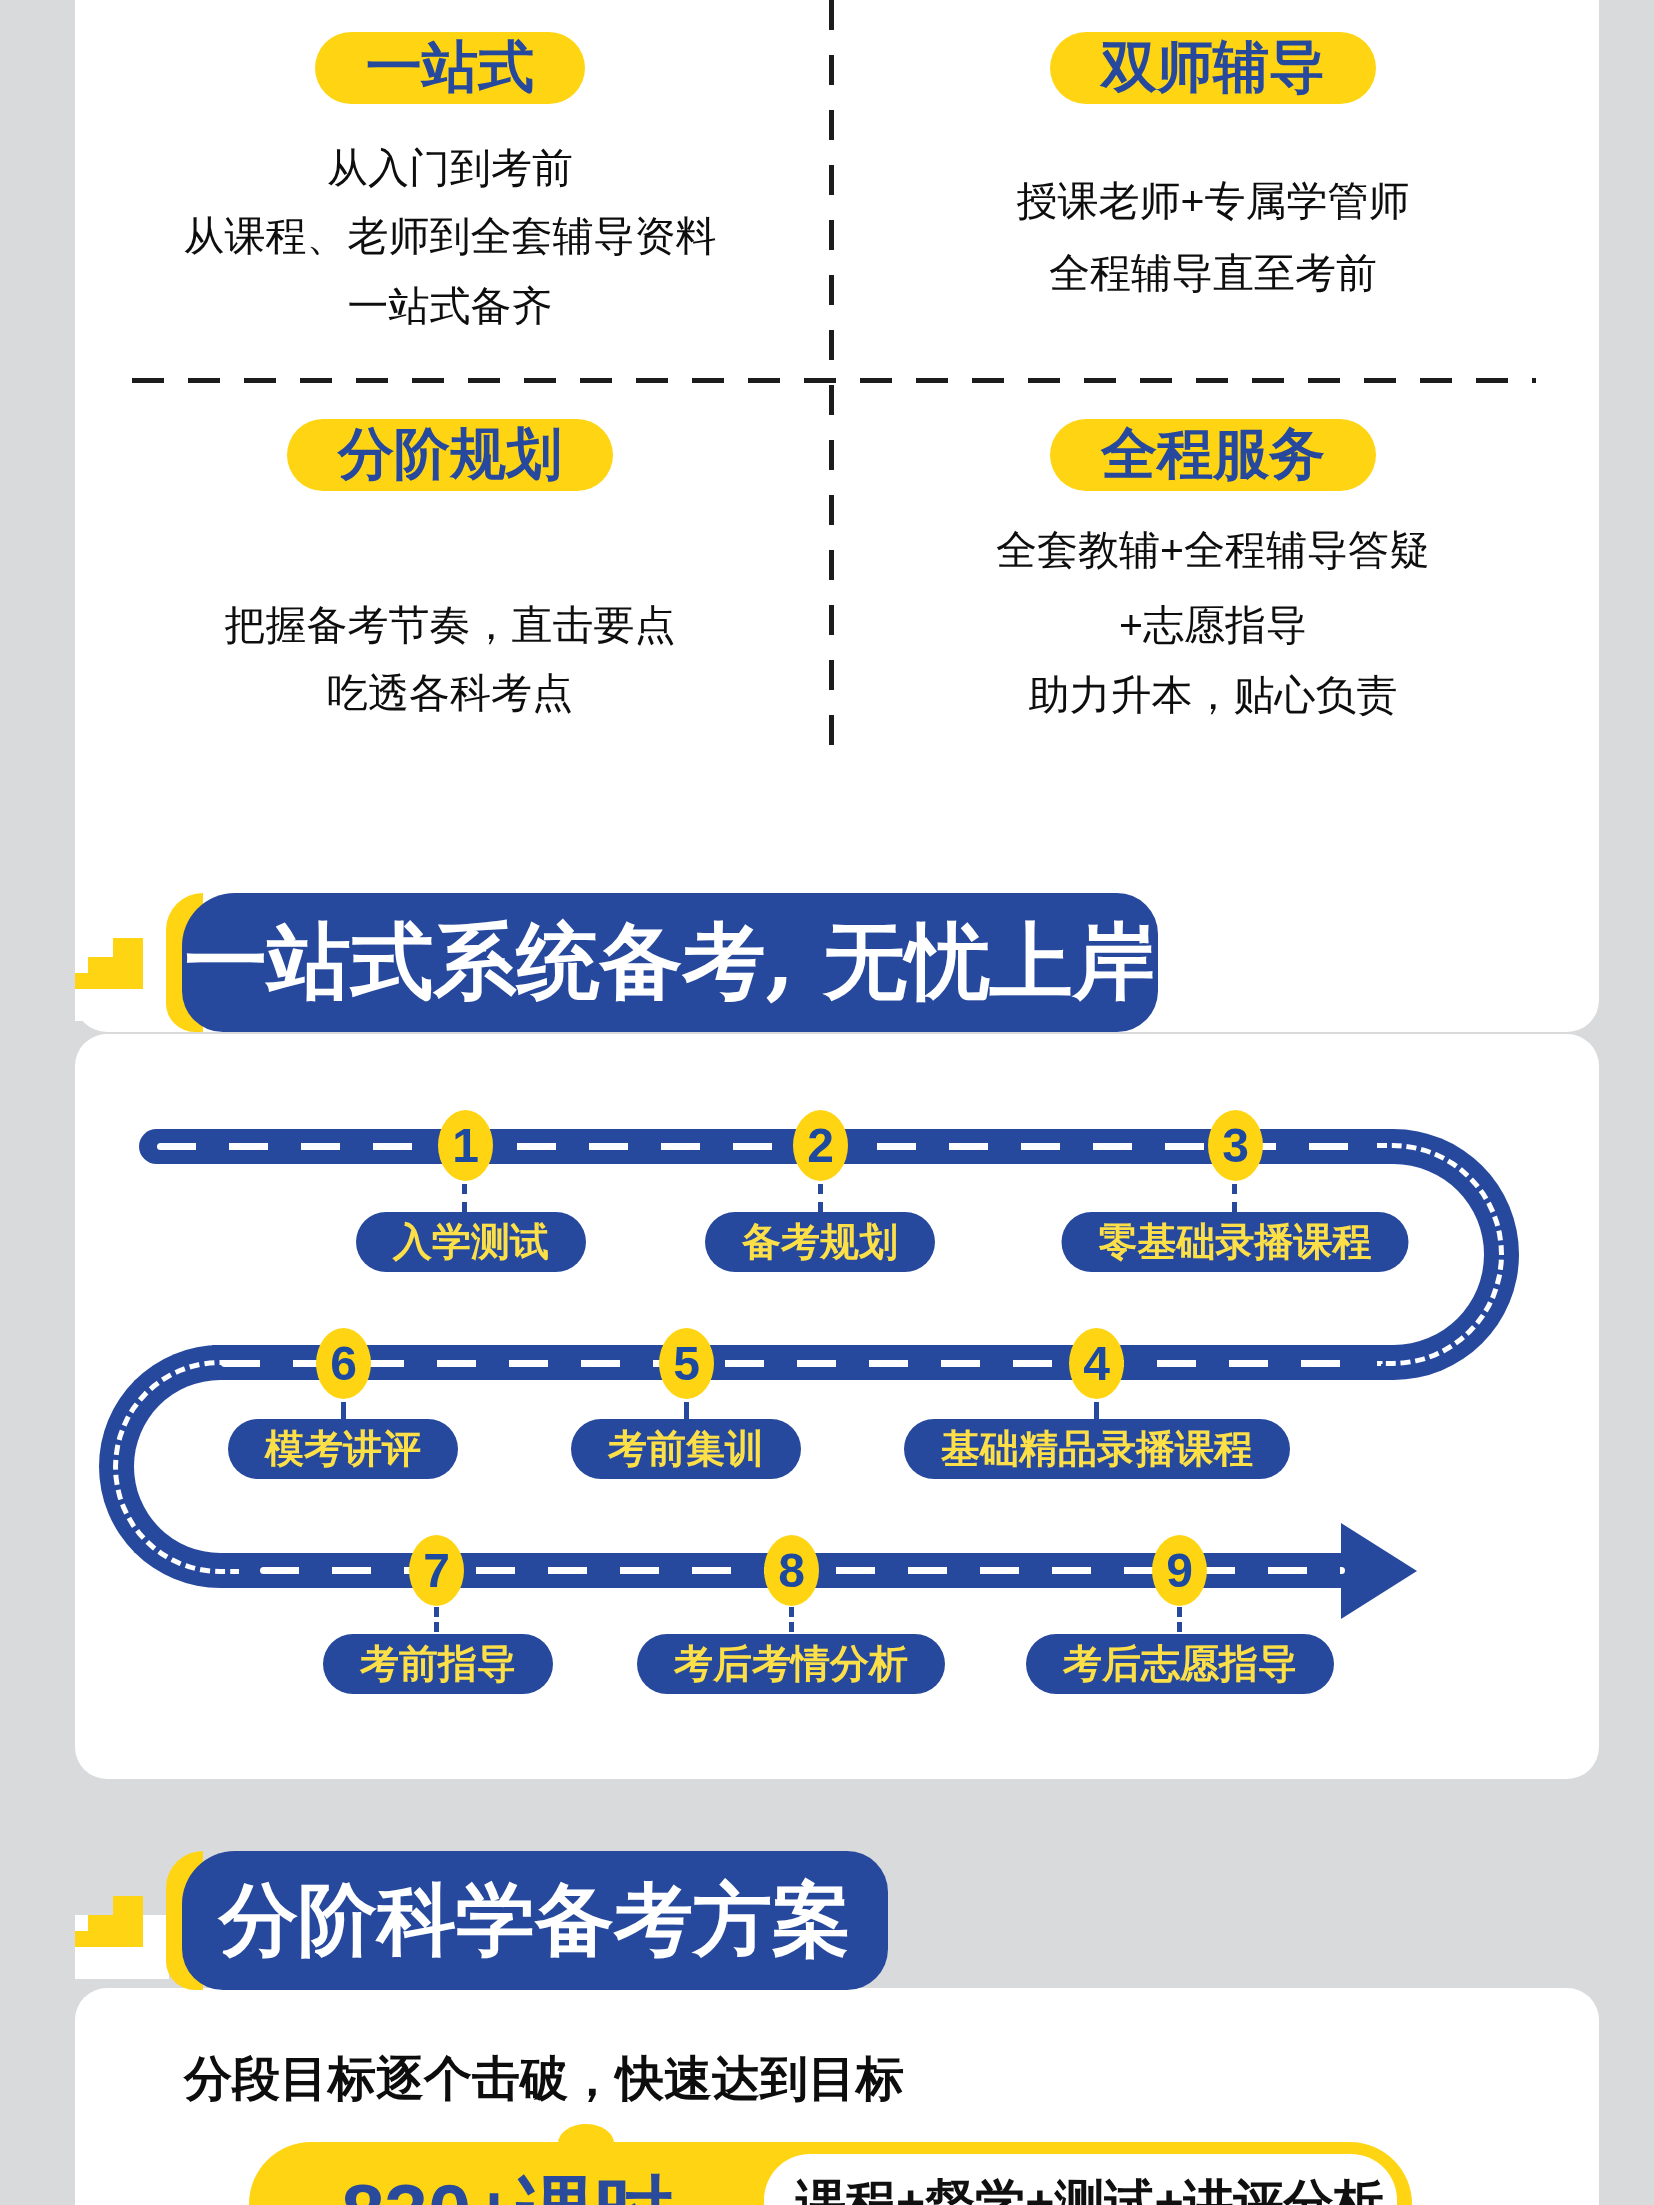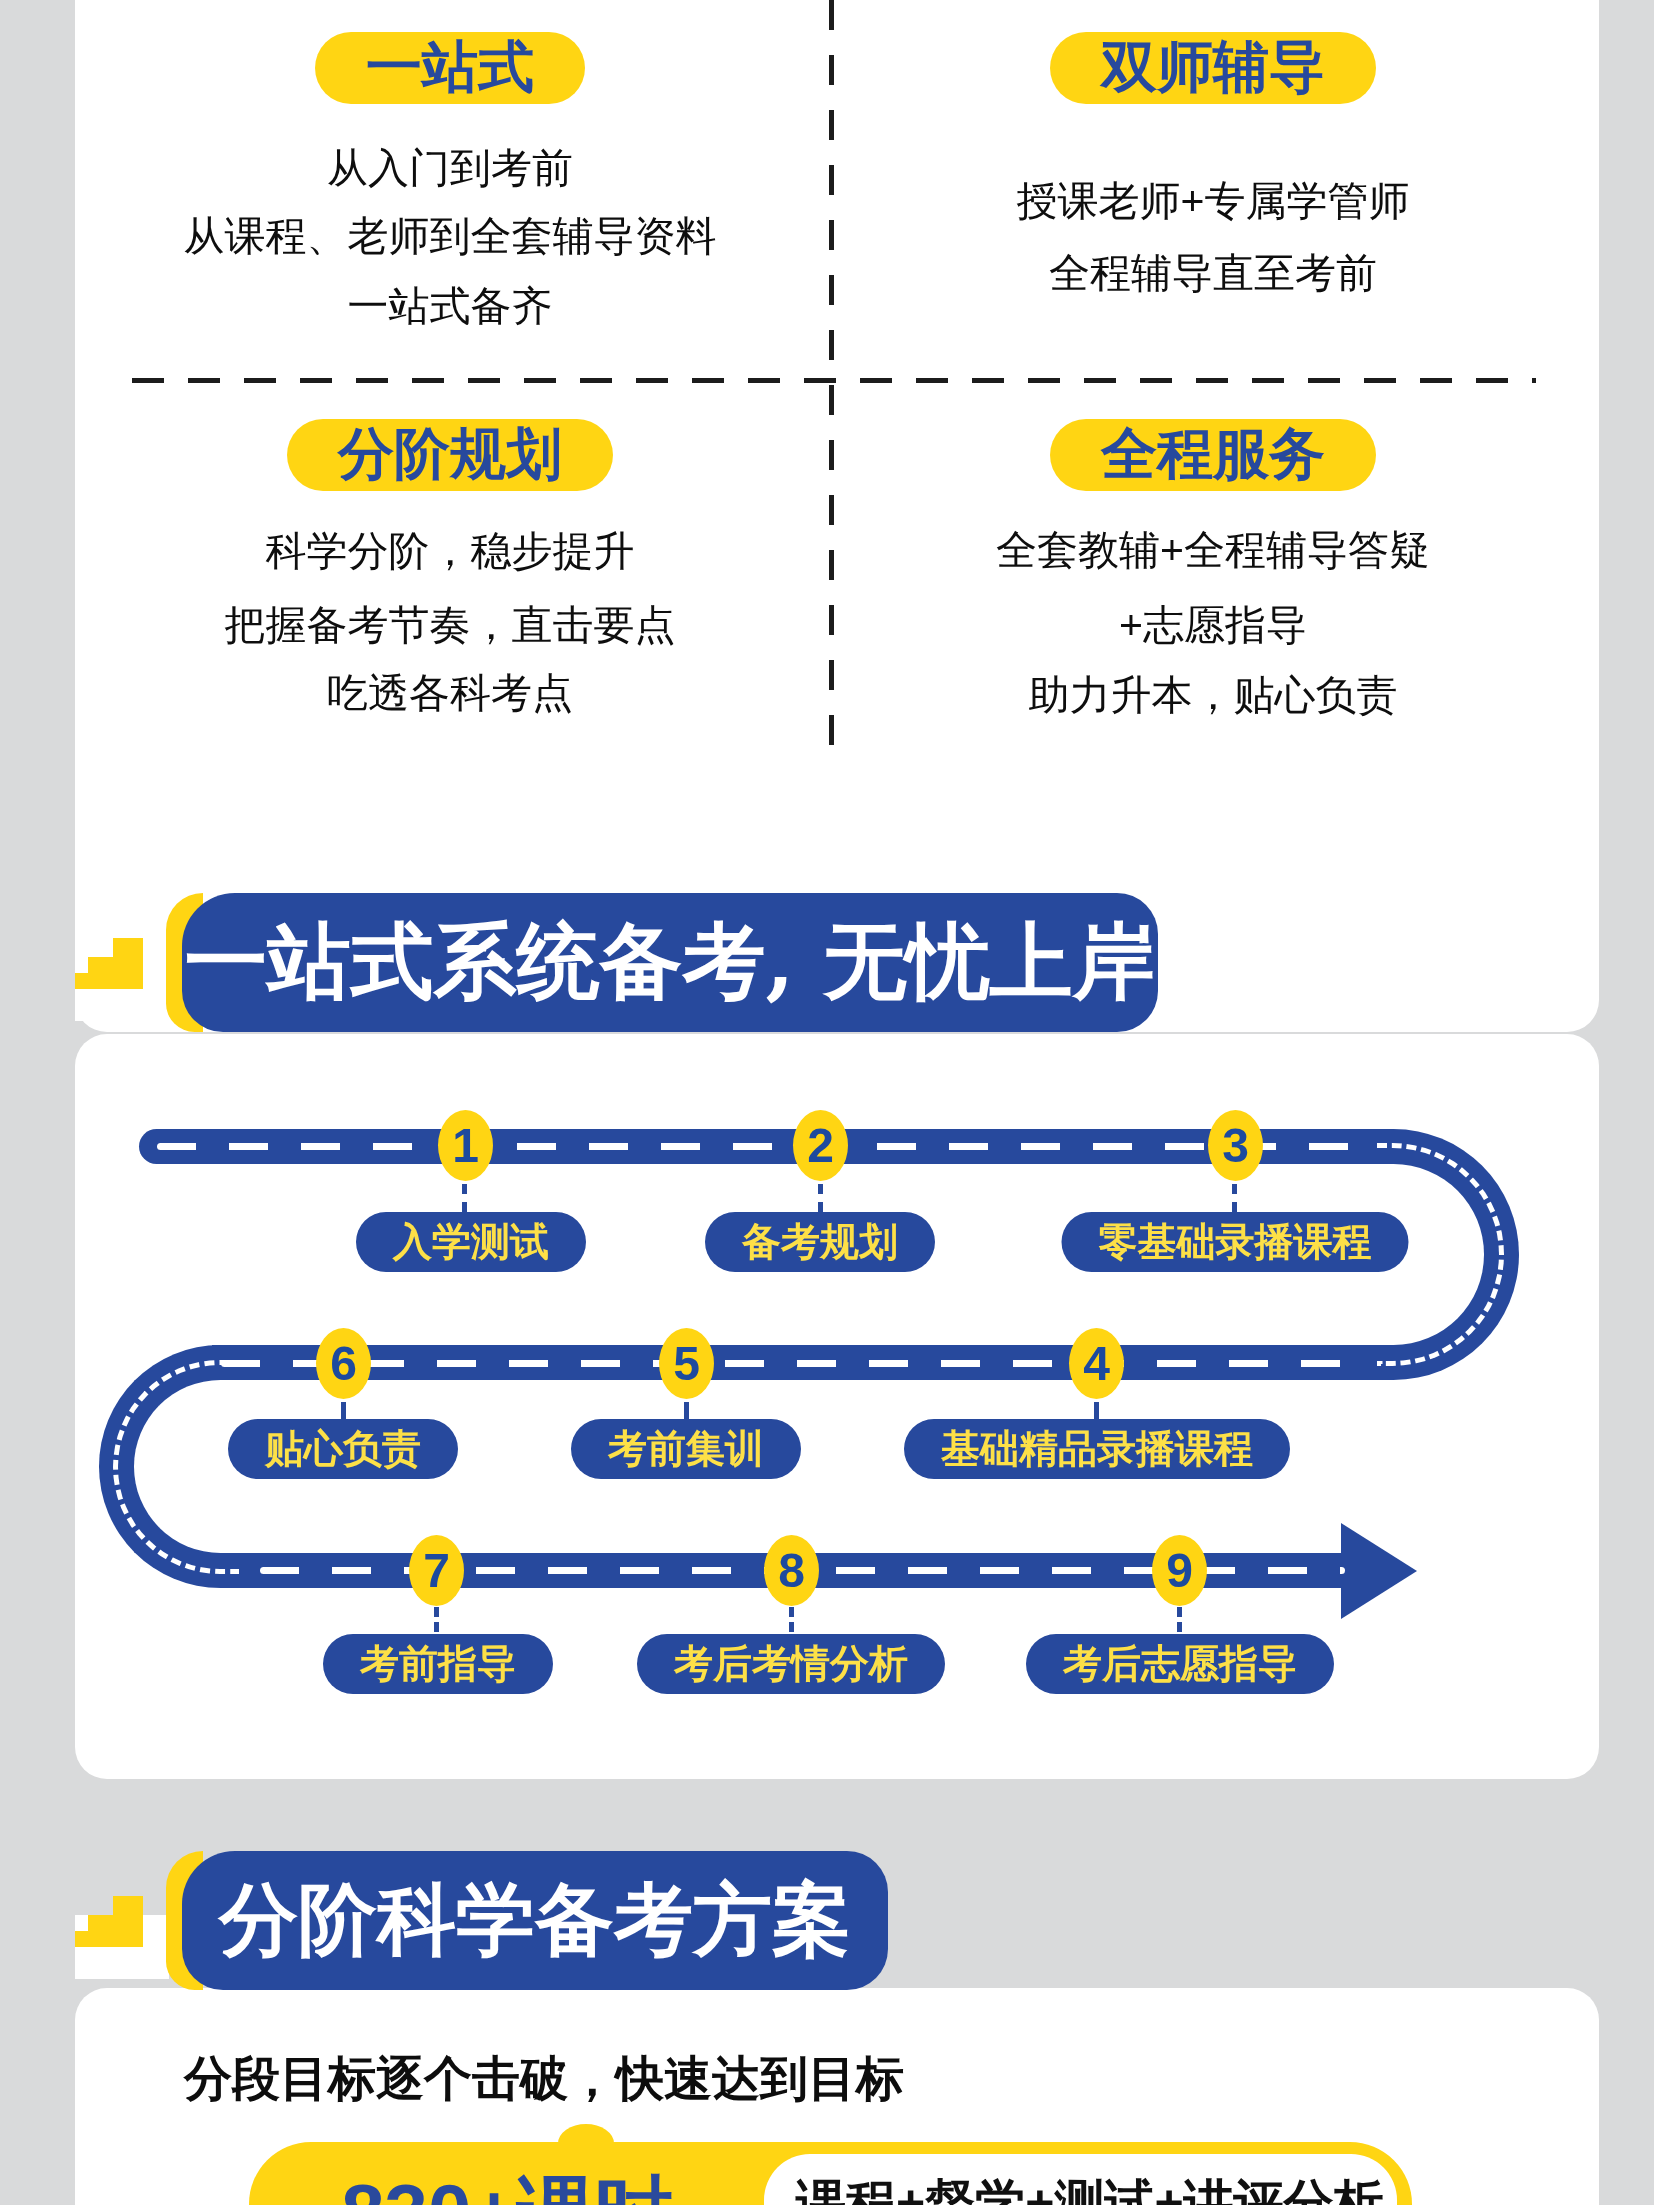--- a/index.html
+++ b/index.html
@@ -91,21 +91,20 @@
 
   <div class="tag-pill center-xy" style="left:1213px; top:68px;">
       <span>双师辅导</span>
     </div>
   <div class="qline" style="left:1213px; top:201px;">授课老师+专属学管师</div>
   <div class="qline" style="left:1213px; top:273px;">全程辅导直至考前</div>
 
   <div class="tag-pill center-xy" style="left:450px; top:455px;">
       <span>分阶规划</span>
     </div>
-  <div class="qline" style="left:450px; top:551px;">科学分阶，稳步提升</div>
   <div class="qline" style="left:450px; top:625px;">把握备考节奏，直击要点</div>
   <div class="qline" style="left:450px; top:693px;">吃透各科考点</div>
 
   <div class="tag-pill center-xy" style="left:1213px; top:455px;">
       <span>全程服务</span>
     </div>
   <div class="qline" style="left:1213px; top:550px;">全套教辅+全程辅导答疑</div>
   <div class="qline" style="left:1213px; top:625px;">+志愿指导</div>
   <div class="qline" style="left:1213px; top:695px;">助力升本，贴心负责</div>
 
@@ -144,21 +143,21 @@
   <div class="step-pill" style="left:471px; top:1212px;">入学测试</div>
   <div class="step-pill" style="left:820px; top:1212px;">备考规划</div>
   <div class="step-pill" style="left:1235px; top:1212px;">零基础录播课程</div>
 
   <div class="badge" style="left:316px; top:1328px;">6</div>
   <div class="badge" style="left:659px; top:1328px;">5</div>
   <div class="badge" style="left:1069px; top:1328px;">4</div>
   <div class="connector" style="left:341px; top:1402px; height:17.6px;"></div>
   <div class="connector" style="left:684px; top:1402px; height:17.6px;"></div>
   <div class="connector" style="left:1094px; top:1402px; height:17.6px;"></div>
-  <div class="step-pill" style="left:343px; top:1419px;">贴心负责</div>
+  <div class="step-pill" style="left:343px; top:1419px;">模考讲评</div>
   <div class="step-pill" style="left:686px; top:1419px;">考前集训</div>
   <div class="step-pill" style="left:1097px; top:1419px;">基础精品录播课程</div>
 
   <div class="badge" style="left:409px; top:1535px;">7</div>
   <div class="badge" style="left:764px; top:1535px;">8</div>
   <div class="badge" style="left:1152px; top:1535px;">9</div>
   <div class="connector" style="left:434px; top:1607px; height:25px;"></div>
   <div class="connector" style="left:789px; top:1607px; height:25px;"></div>
   <div class="connector" style="left:1177px; top:1607px; height:25px;"></div>
   <div class="step-pill" style="left:438px; top:1634px;">考前指导</div>

